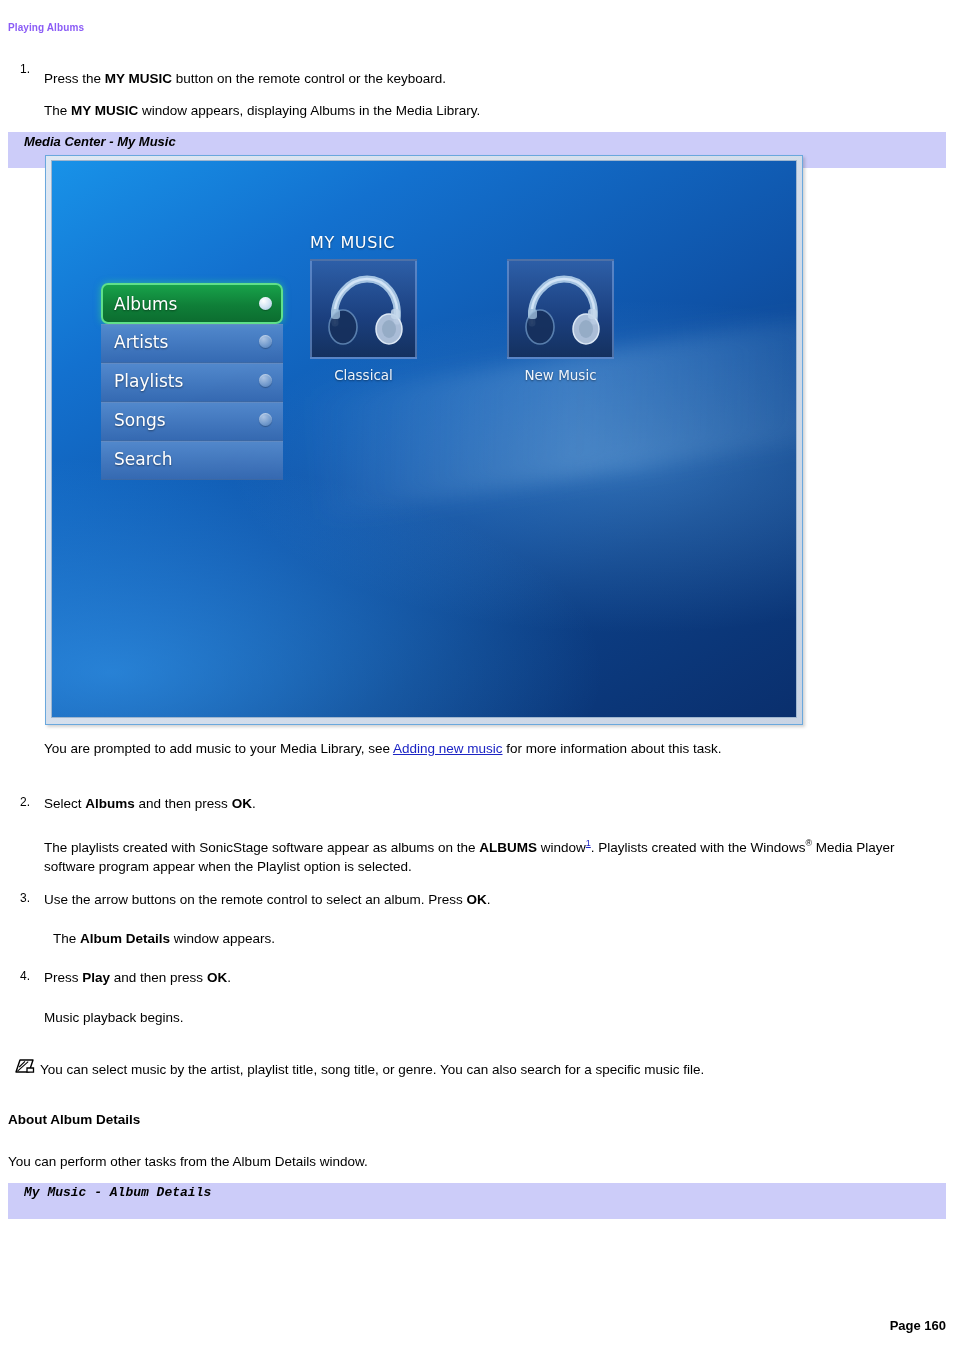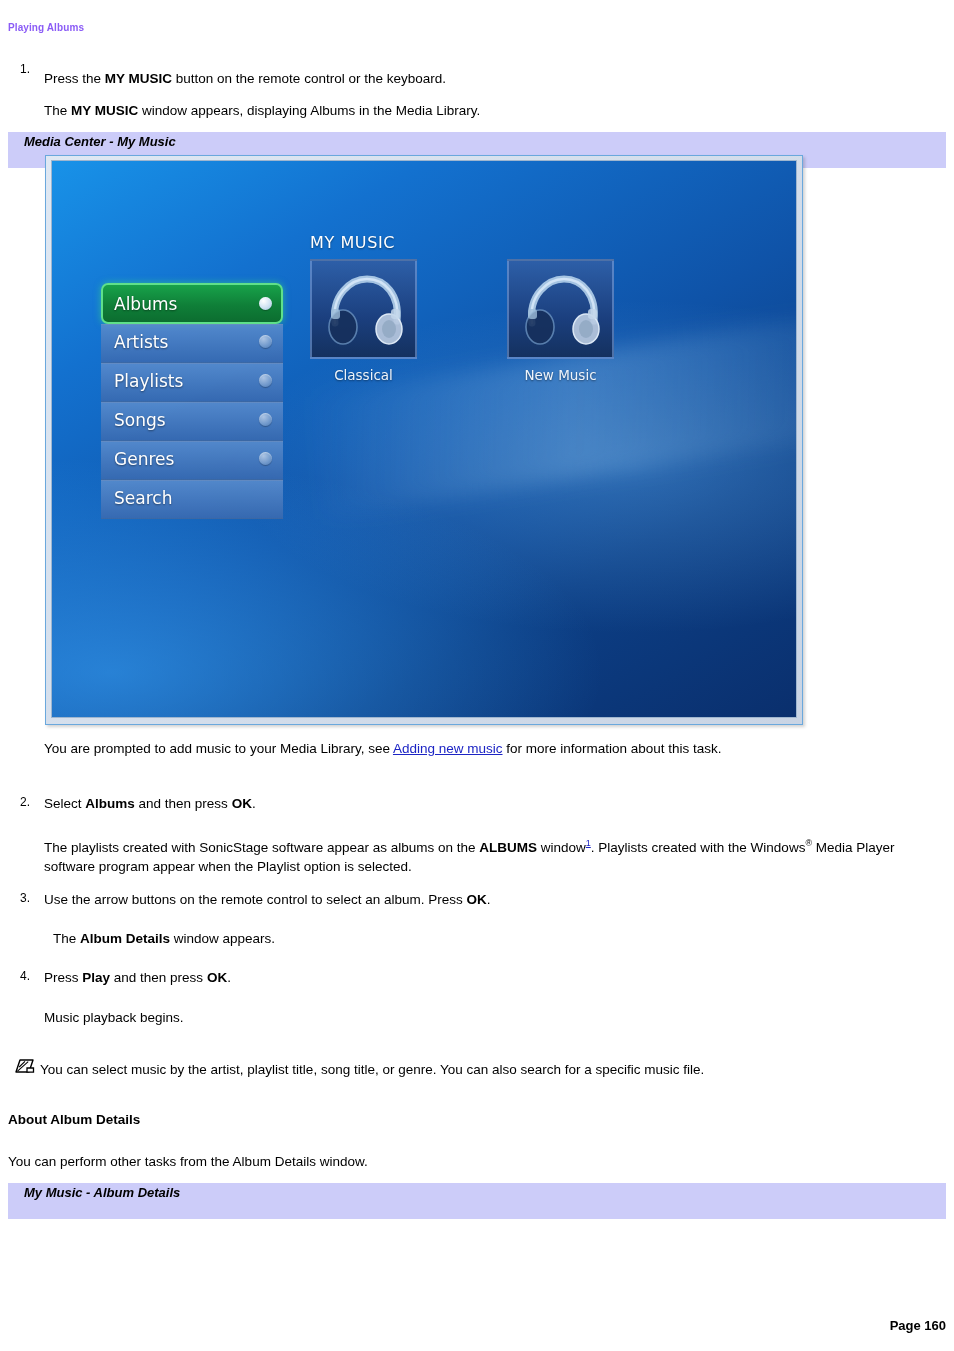--- a/index.html
+++ b/index.html
@@ -272,24 +272,20 @@
         <div class="mc-item">
           <span class="lbl">Playlists</span>
           <span class="dot"></span>
         </div>
 
         <div class="mc-item">
           <span class="lbl">Songs</span>
           <span class="dot"></span>
         </div>
 
-        <div class="mc-item">
-          <span class="lbl">Genres</span>
-          <span class="dot"></span>
-        </div>
 
         <div class="mc-item plain">
           <span class="lbl">Search</span>
 
         </div>
       </div>
 
       <div class="albums-row">
 
         <div class="album">
@@ -366,15 +362,15 @@
     <path d="M3.5 14.2 L14.2 4.6" stroke="#000000" stroke-width="1.1"></path>
     <path d="M5.2 10 L11 4.4" stroke="#000000" stroke-width="1.1"></path>
     <path d="M13 11 L19.5 11 L19.5 15.2 L13 15.2 Z" fill="#ffffff" stroke="#000000" stroke-width="1.3"></path>
   </svg>
 </span>
 <div class="body-text" style="left:40px; top:1060px; width:900px;">You can select music by the artist, playlist title, song title, or genre. You can also search for a specific music file.</div>
 
 <div class="section-heading" style="top:1112px;">About Album Details</div>
 <div class="body-text" style="left:8px; top:1152px; width:900px;">You can perform other tasks from the Album Details window.</div>
 
-<div class="caption-bar" style="top:1183px;">My Music - Album Details</div>
+<div class="caption-bar" style="top:1183px;font-family:Liberation Mono, monospace;">My Music - Album Details</div>
 
 <div class="page-footer">Page 160</div>
 
 </body></html>

